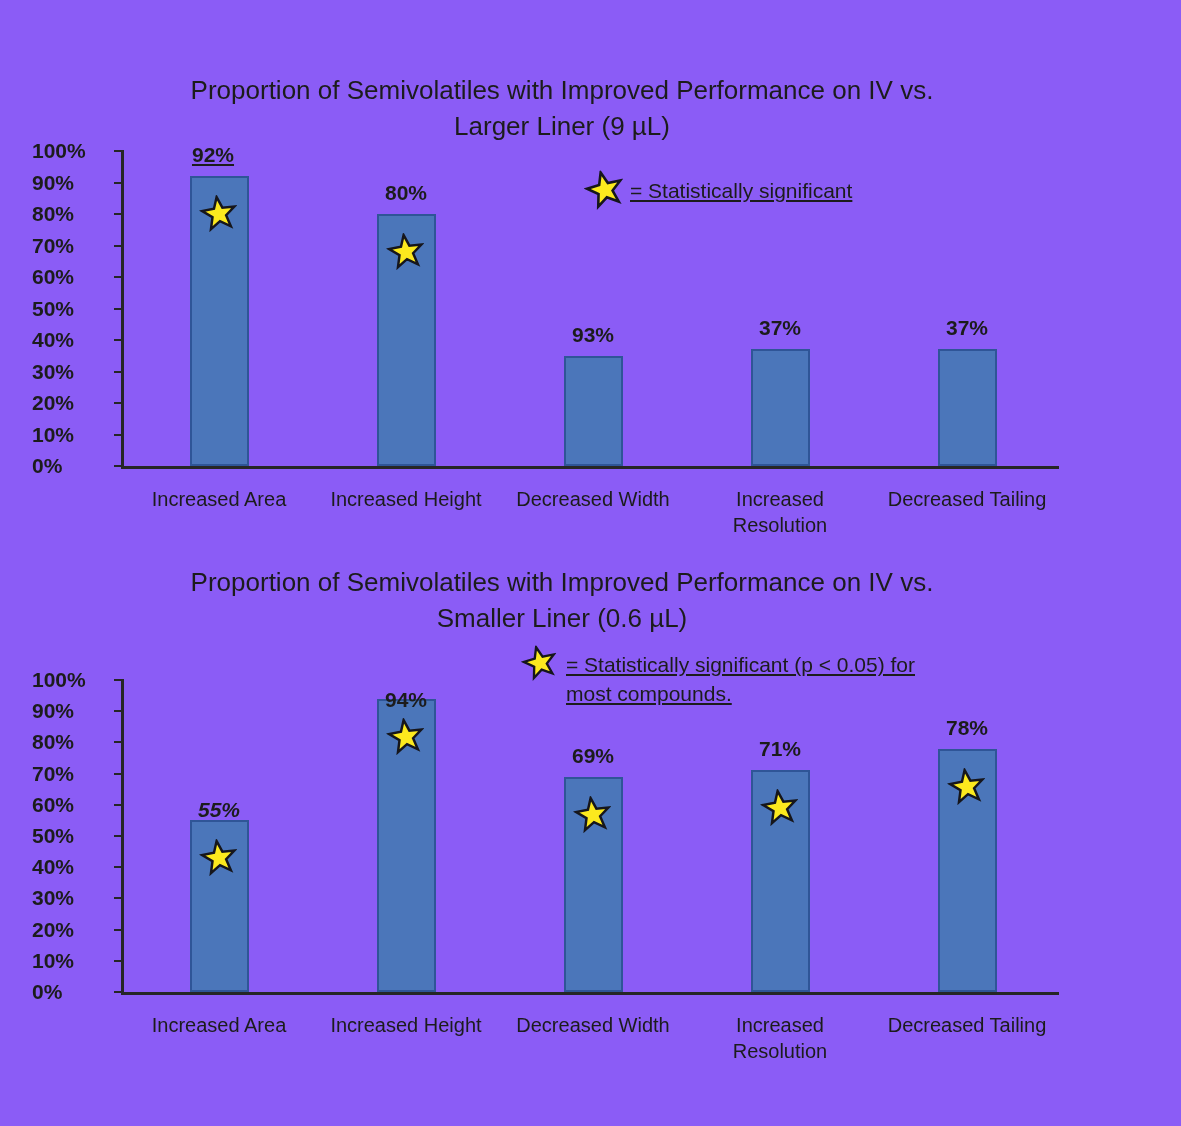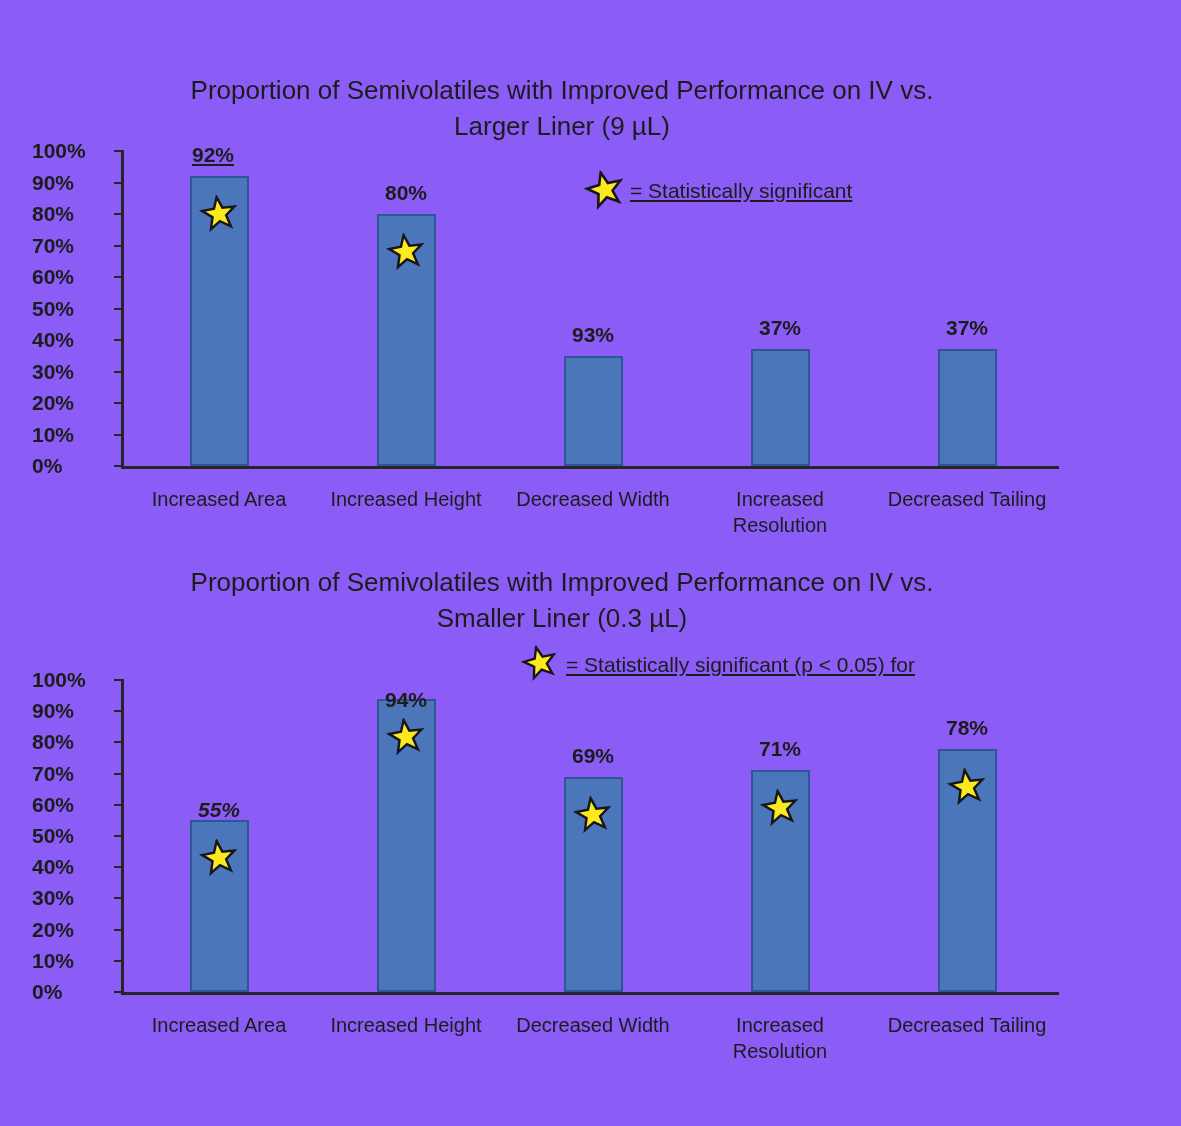--- a/index.html
+++ b/index.html
@@ -84,21 +84,21 @@
       <svg class="star" style="left:585px;top:170px;transform:rotate(-14deg);" width="40" height="40" viewBox="0 0 40 40">
         <polygon points="20,2 24.47,13.85 37.12,14.44 27.23,22.35 30.58,34.56 20,27.6 9.42,34.56 12.77,22.35 2.88,14.44 15.53,13.85" fill="var(--star-fill)" stroke="var(--star-outline)" stroke-width="2.6" stroke-linejoin="miter"></polygon>
       </svg>
       <div class="legend-text" style="left:630px;top:176px;">
         <div>= Statistically significant</div>
       </div>
     </div>
   </section>
 
   <section>
-    <h2 class="chart-title" style="top:564px;"><span>Proportion of Semivolatiles with Improved Performance on IV vs.</span><br><span>Smaller Liner (0.3 µL)</span></h2>
+    <h2 class="chart-title" style="top:564px;"><span>Proportion of Semivolatiles with Improved Performance on IV vs.</span><br><span>Smaller Liner (0.6 µL)</span></h2>
 
     <div id="plot-1">
         <div class="axis-line" style="left: 121px; top: 679px; width: 3px; height: 313px;"></div>
         <div class="axis-line" style="left: 121px; top: 992px; width: 938px; height: 3px;"></div>
         <div class="tick-mark" style="left: 114px; top: 991px;"></div>
         <div class="tick-label" style="left: 32px; top: 980px;">0%</div>
         <div class="tick-mark" style="left: 114px; top: 959.8px;"></div>
         <div class="tick-label" style="left: 32px; top: 948.8px;">10%</div>
         <div class="tick-mark" style="left: 114px; top: 928.6px;"></div>
         <div class="tick-label" style="left: 32px; top: 917.6px;">20%</div>
@@ -149,17 +149,18 @@
           </svg></div>
         <div class="cat-label" style="left: 879.5px; top: 1012px;">Decreased Tailing</div>
       </div>
 
     <div>
       <svg class="star" style="left:522px;top:645px;transform:rotate(-14deg);" width="36" height="36" viewBox="0 0 40 40">
         <polygon points="20,2 24.47,13.85 37.12,14.44 27.23,22.35 30.58,34.56 20,27.6 9.42,34.56 12.77,22.35 2.88,14.44 15.53,13.85" fill="var(--star-fill)" stroke="var(--star-outline)" stroke-width="2.6" stroke-linejoin="miter"></polygon>
       </svg>
       <div class="legend-text" style="left:566px;top:650px;">
         <div>= Statistically significant (p &lt; 0.05) for</div>
+        <div>most compounds.</div>
       </div>
     </div>
   </section>
 
 </div>
 
 </body></html>

